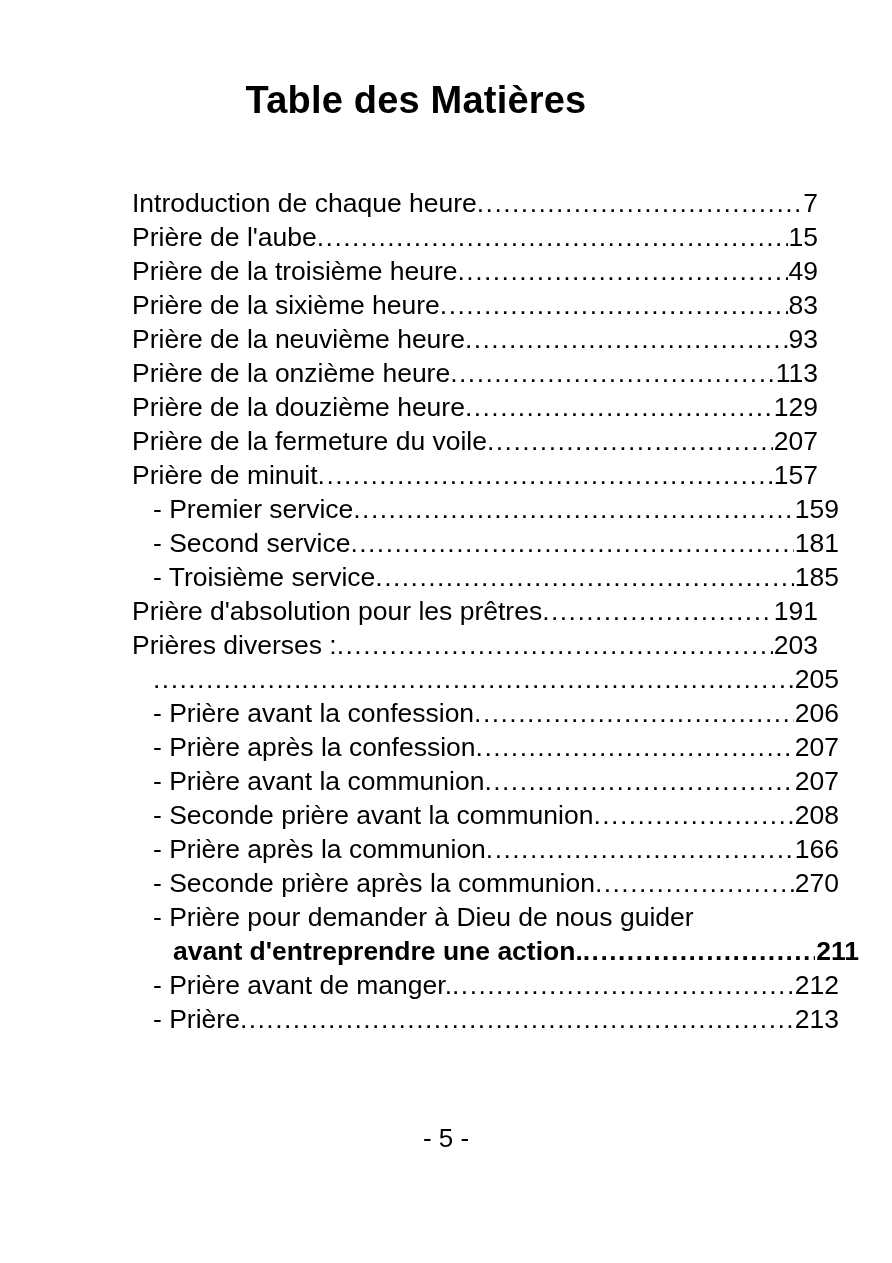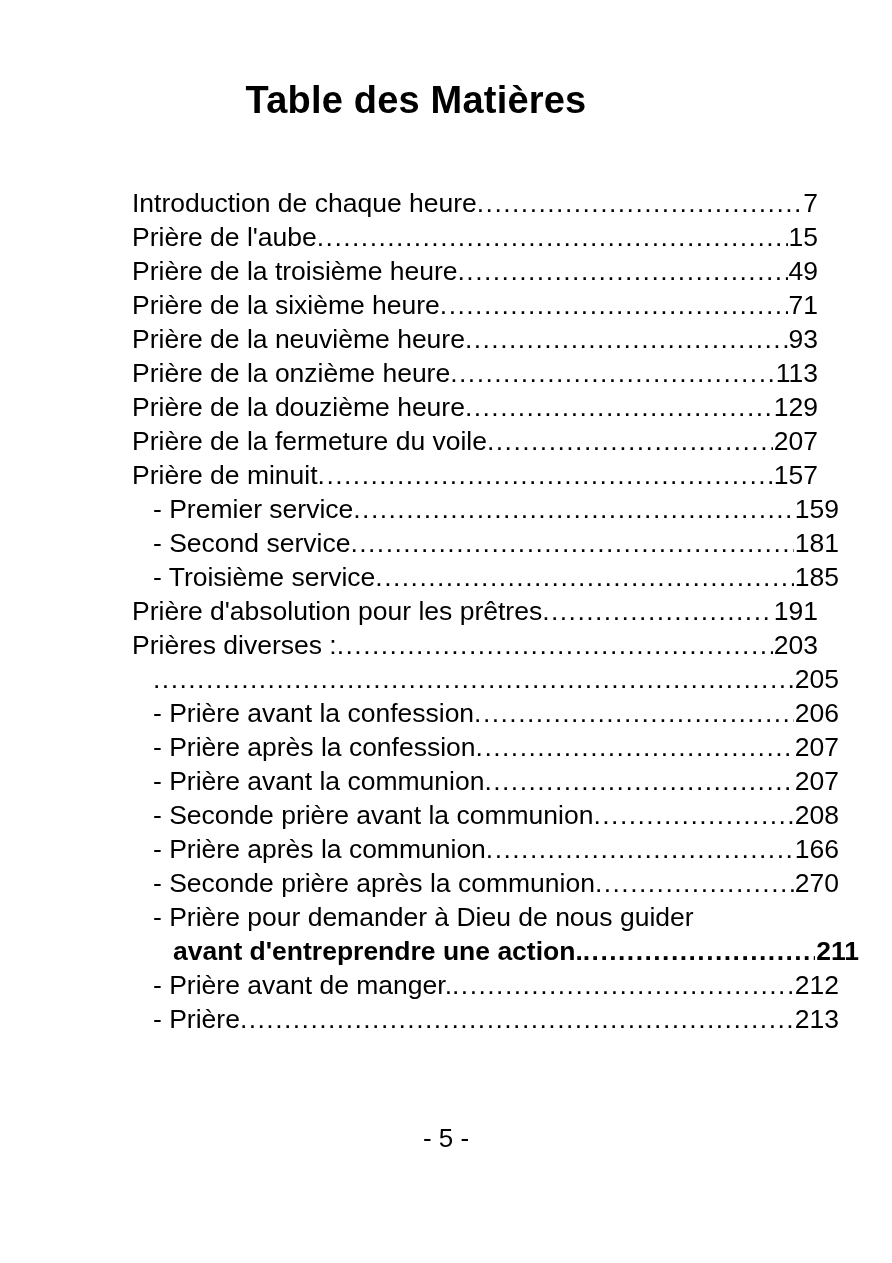--- a/index.html
+++ b/index.html
@@ -128,21 +128,21 @@
         <span class="entry-page">15</span>
       </div>
       <div class="toc-entry">
         <span class="entry-label">Prière de la troisième heure</span>
         <span class="leader"></span>
         <span class="entry-page">49</span>
       </div>
       <div class="toc-entry">
         <span class="entry-label">Prière de la sixième heure </span>
         <span class="leader"></span>
-        <span class="entry-page">71</span>
+        <span class="entry-page">83</span>
       </div>
       <div class="toc-entry">
         <span class="entry-label">Prière de la neuvième heure</span>
         <span class="leader"></span>
         <span class="entry-page">93</span>
       </div>
       <div class="toc-entry">
         <span class="entry-label">Prière de la onzième heure</span>
         <span class="leader"></span>
         <span class="entry-page">113</span>

